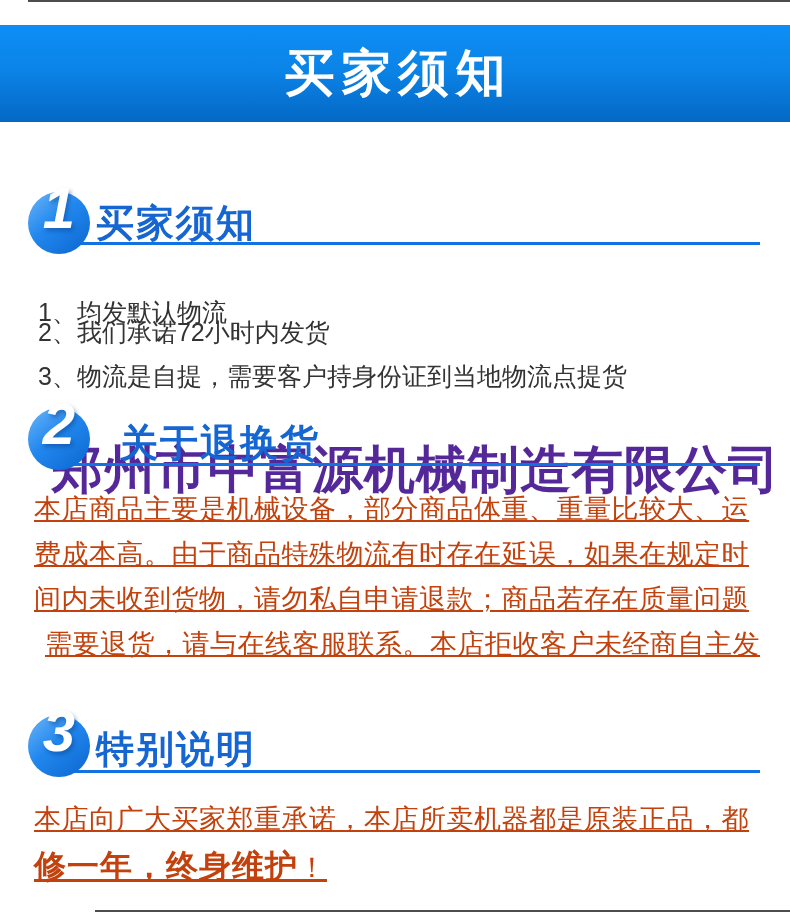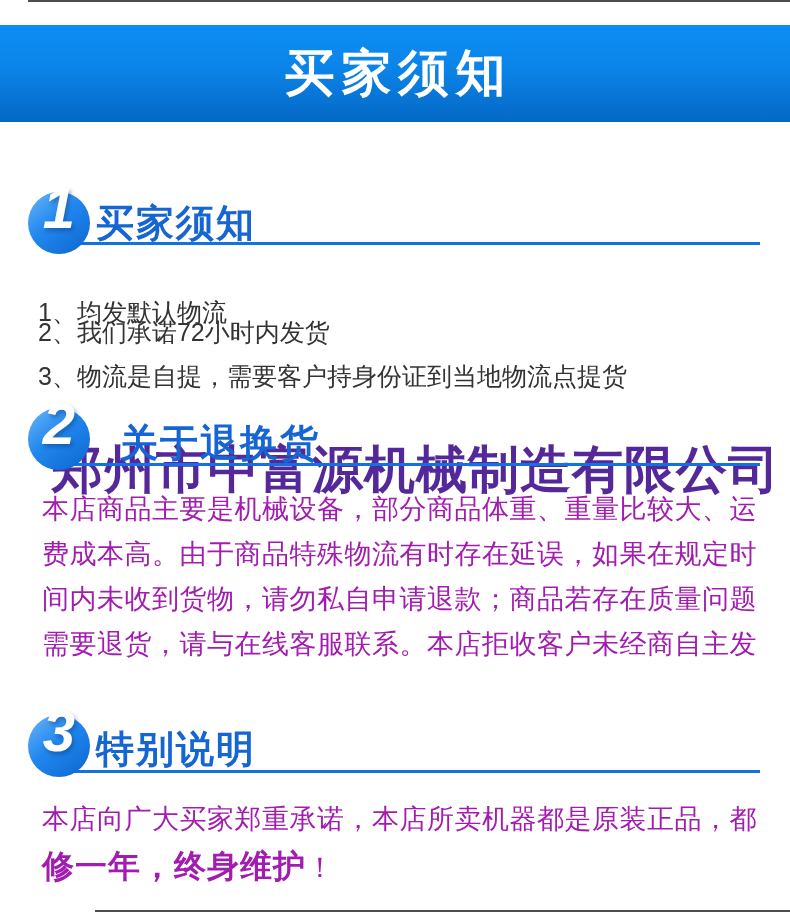--- a/index.html
+++ b/index.html
@@ -48,23 +48,24 @@
   .sec-line{
     position:absolute;left:66px;right:30px;height:3px;
     background:#1272e2;z-index:2;
   }
 
   .list-item{
     position:absolute;left:38px;right:30px;
     font-size:25px;color:#333333;white-space:nowrap;
   }
   .para-line{
-    position:absolute;left:42px;right:30px;
-    font-size:27px;color:#a21caf;white-space:nowrap;
+    position:absolute;left:34px;right:30px;
+    font-size:27px;color:#c2410c;white-space:nowrap;
     letter-spacing:.5px;
+    text-decoration:underline;
   }
   .bold-line{
     font-size:32px;font-weight:bold;letter-spacing:1px;
   }
   .bold-suffix{font-weight:normal;font-size:28px;}
 
   .watermark{
     position:absolute;top:436px;left:52px;right:0;z-index:1;
     font-size:51px;color:#4c1d95;letter-spacing:1px;
     white-space:nowrap;font-weight:bold;
@@ -96,21 +97,21 @@
 
   <div class="badge" style="left:28px;top:408px;">
     <div class="badge-num">2</div>
   </div>
   <div class="sec-title" style="left:96px;top:418px;margin-left:24px;">关于退换货</div>
   <div class="sec-line" style="top:463px;"></div>
 
   <div class="para-line" style="top:491px;">本店商品主要是机械设备，部分商品体重、重量比较大、运</div>
   <div class="para-line" style="top:536px;">费成本高。由于商品特殊物流有时存在延误，如果在规定时</div>
   <div class="para-line" style="top:581px;">间内未收到货物，请勿私自申请退款；商品若存在质量问题</div>
-  <div class="para-line" style="top:626px;">需要退货，请与在线客服联系。本店拒收客户未经商自主发</div>
+  <div class="para-line" style="top:626px;text-align:right;">需要退货，请与在线客服联系。本店拒收客户未经商自主发</div>
 
   <div class="badge" style="left:28px;top:715px;">
     <div class="badge-num">3</div>
   </div>
   <div class="sec-title" style="left:96px;top:724px;">特别说明</div>
   <div class="sec-line" style="top:770px;"></div>
 
   <div class="para-line bold-line" style="top:845px;">
     <span>修一年，终身维护</span><span class="bold-suffix">！</span>
   </div>

